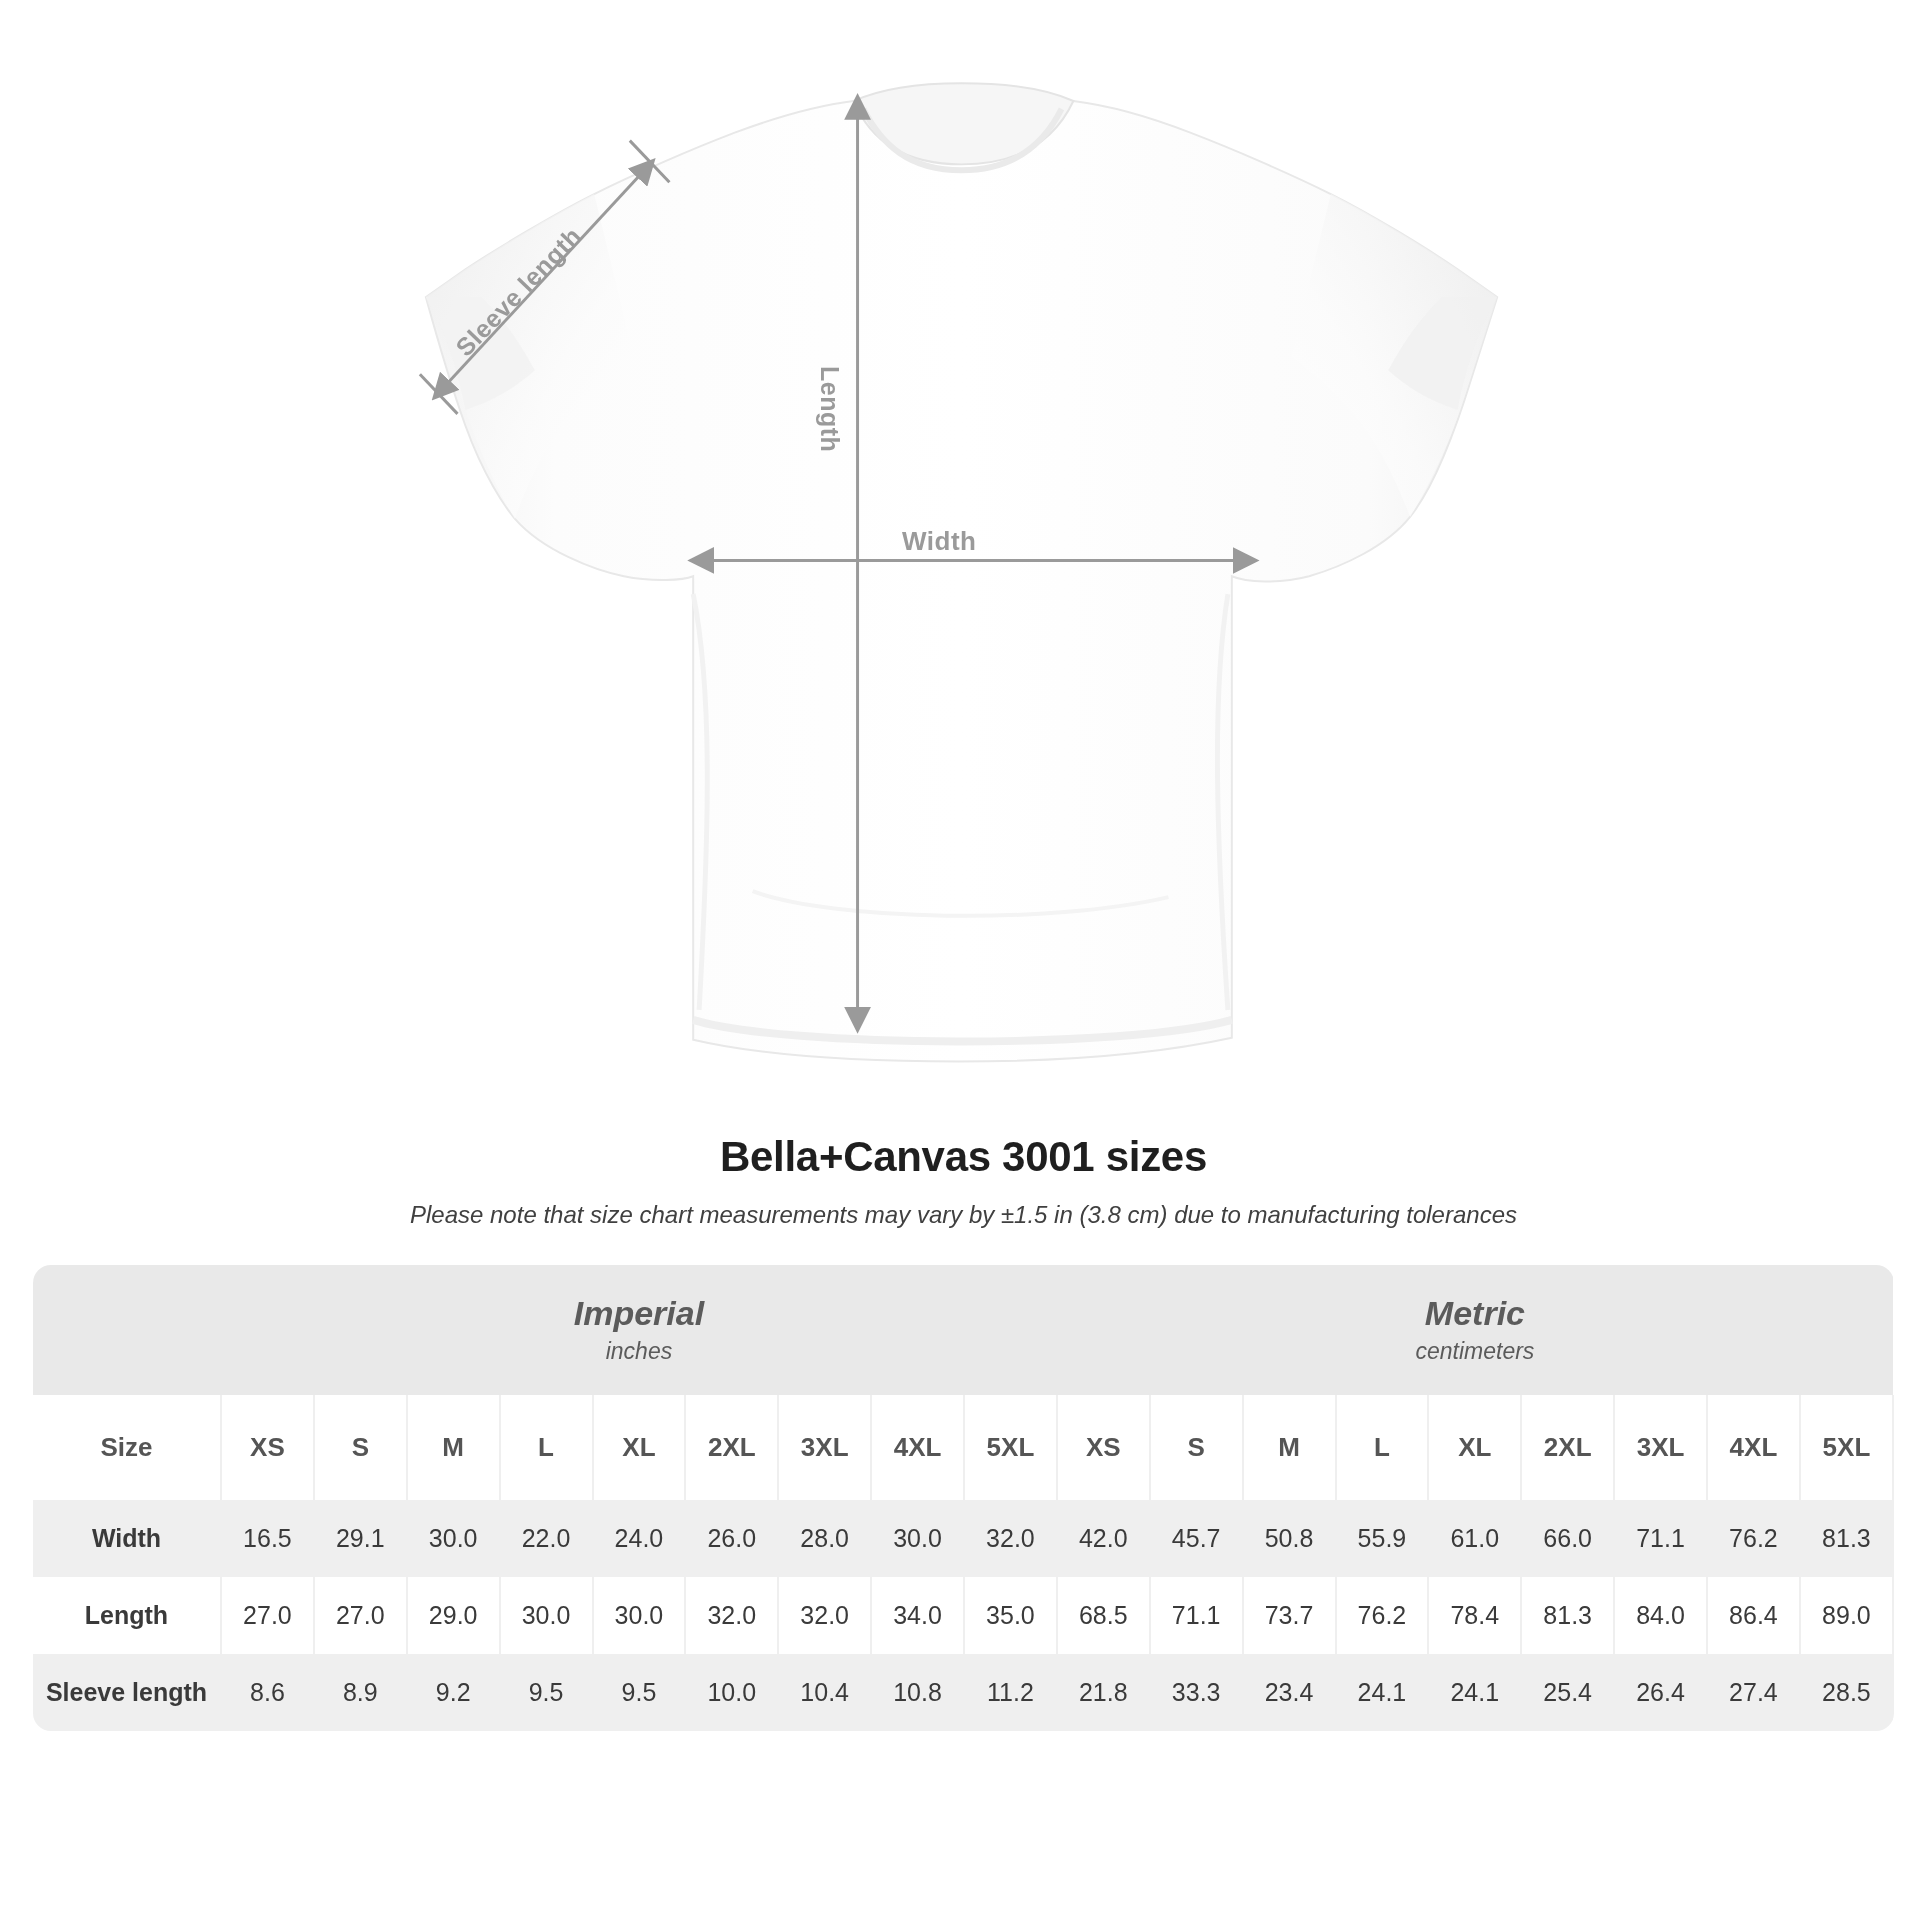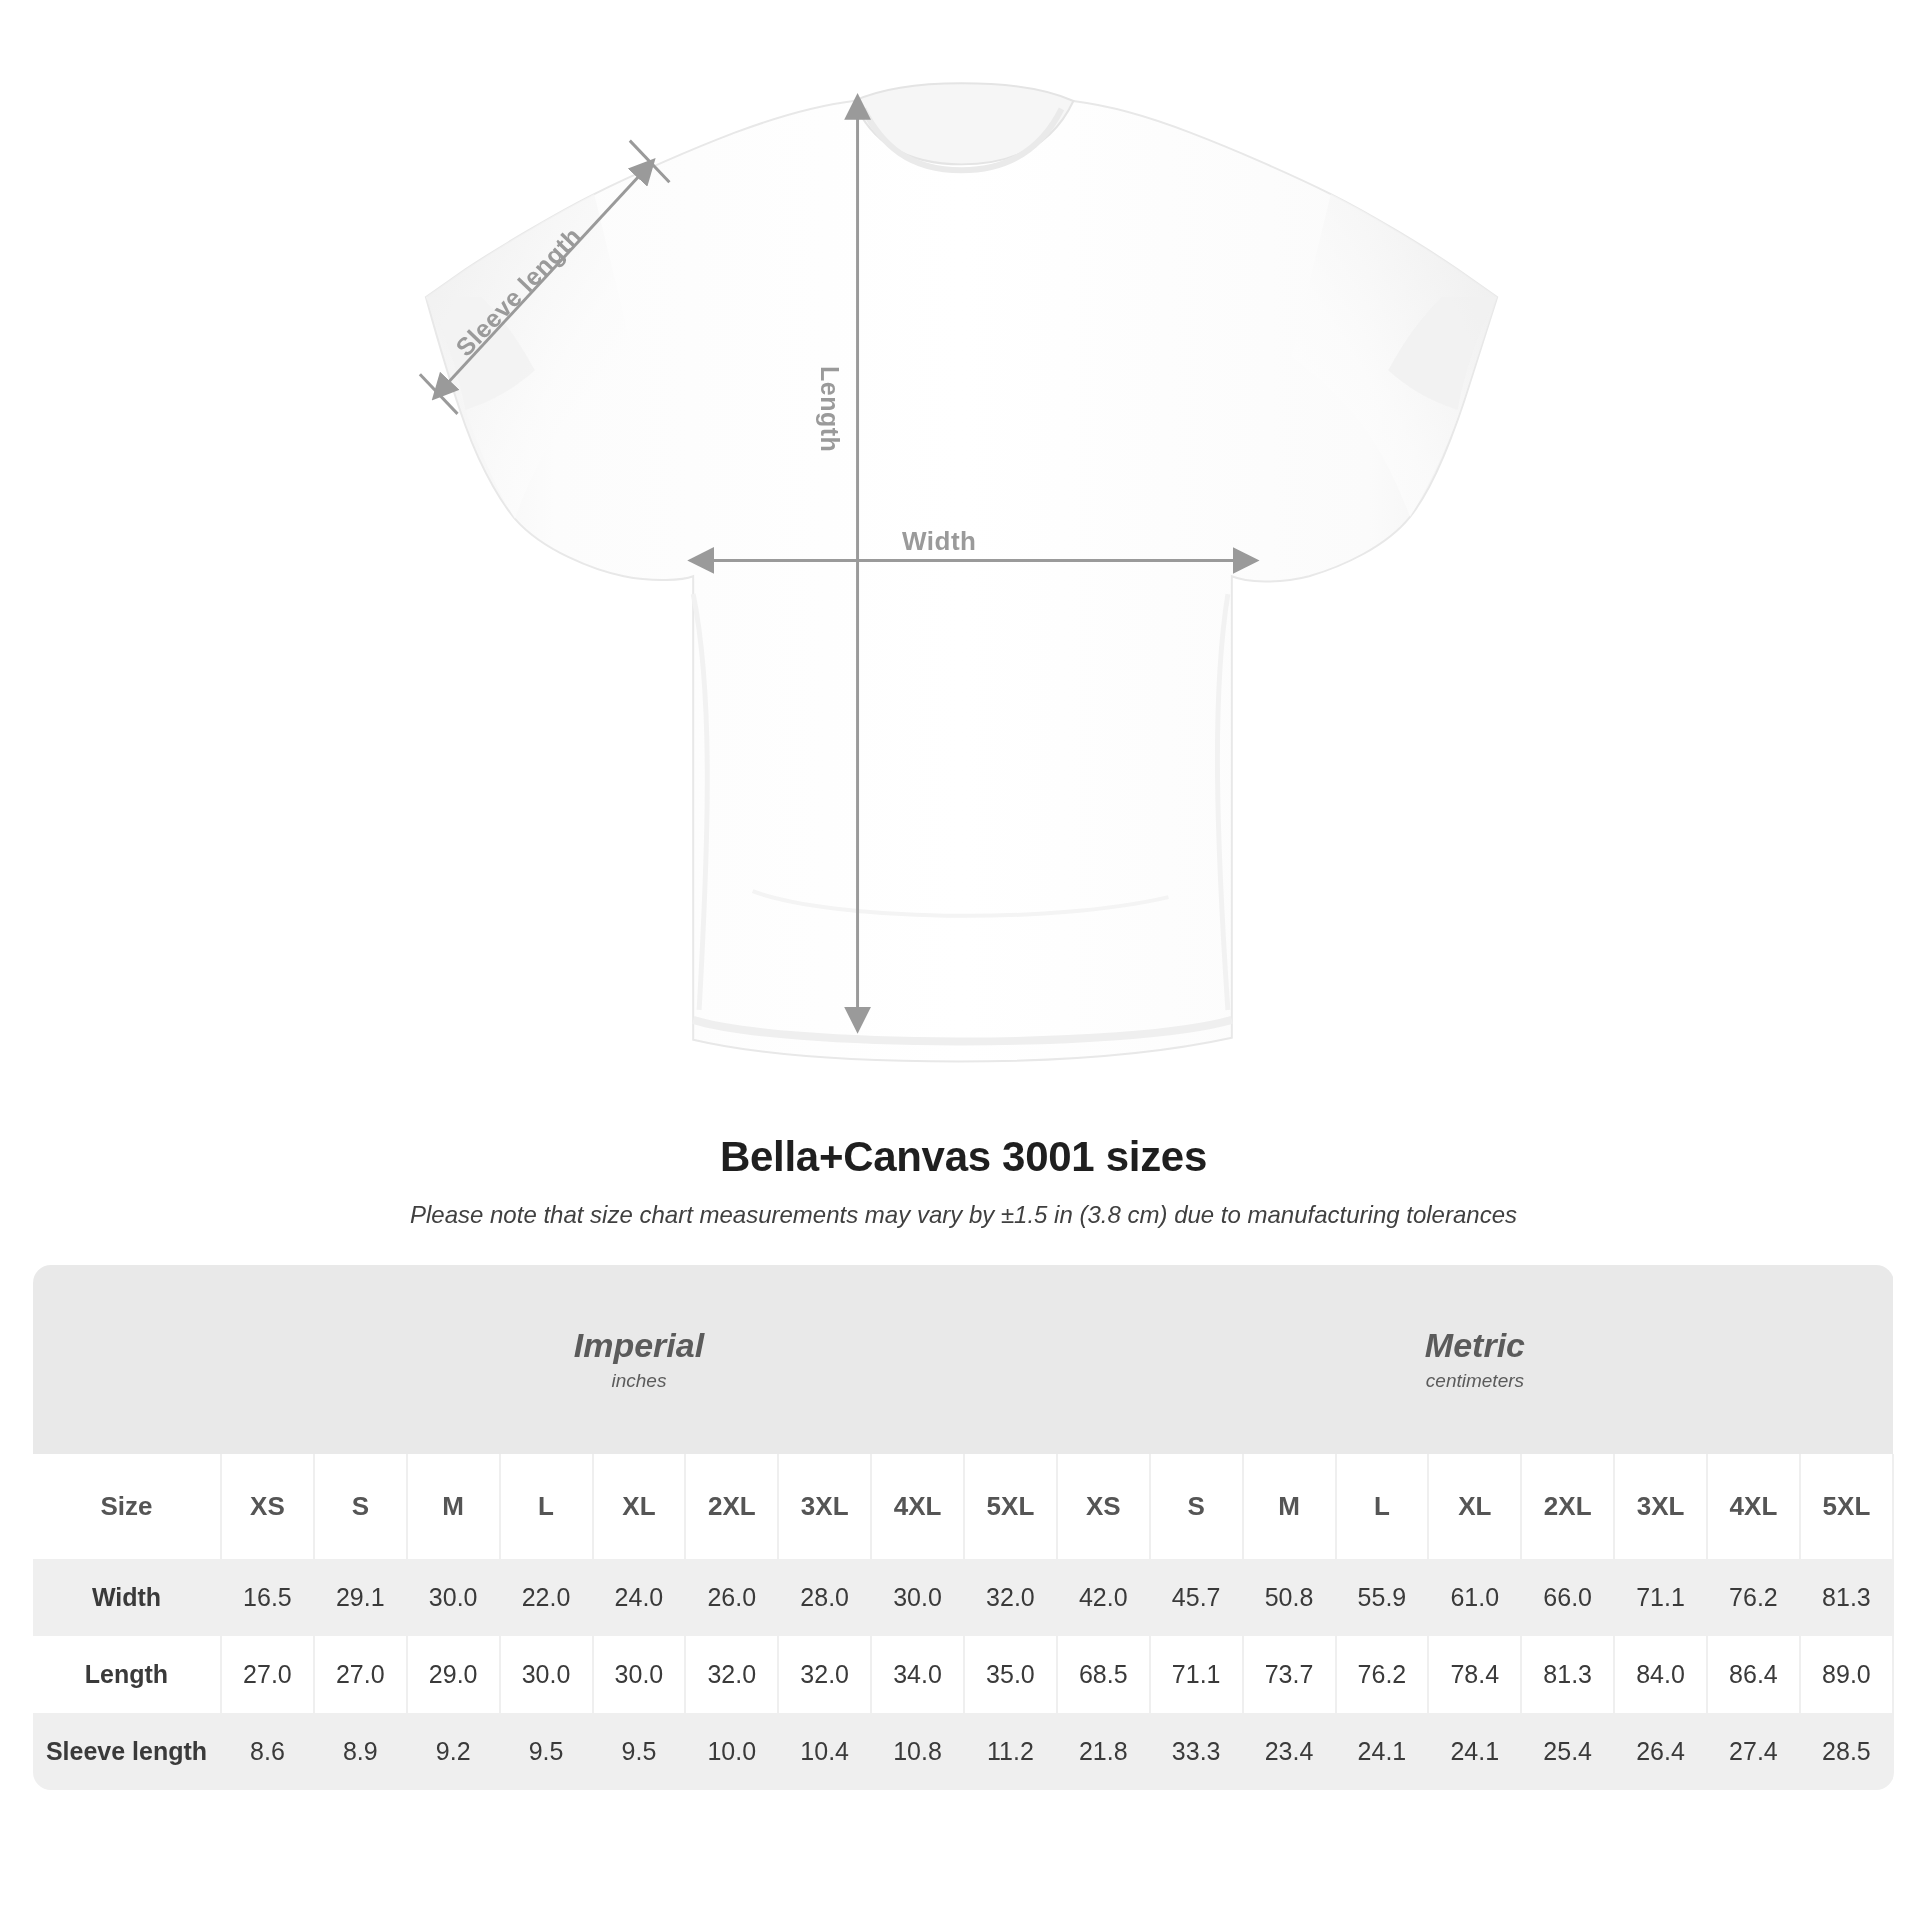--- a/index.html
+++ b/index.html
@@ -94,32 +94,32 @@
     font-size: 25px;
     color: #3a3a3a;
     background: #ffffff;
     padding: 0;
     height: 77px;
     border-right: 2px solid #efefef;
   }
   table.size-table tr.unit-row td {
     background: #e9e9e9;
     border-right: none;
-    height: 189px;
+    height: 130px;
     margin-top: 48px;
   }
   .unit-name {
     font-size: 34px;
     font-weight: bold;
     font-style: italic;
     color: #5b5b5b;
     line-height: 1.25;
   }
   .unit-sub {
-    font-size: 19px;
+    font-size: 23px;
     font-style: italic;
     color: #5b5b5b;
     line-height: 1.5;
   }
   tr.head-row td {
     font-weight: bold;
     color: #555555;
     font-size: 26px;
     height: 105px;
     background: #ffffff;

